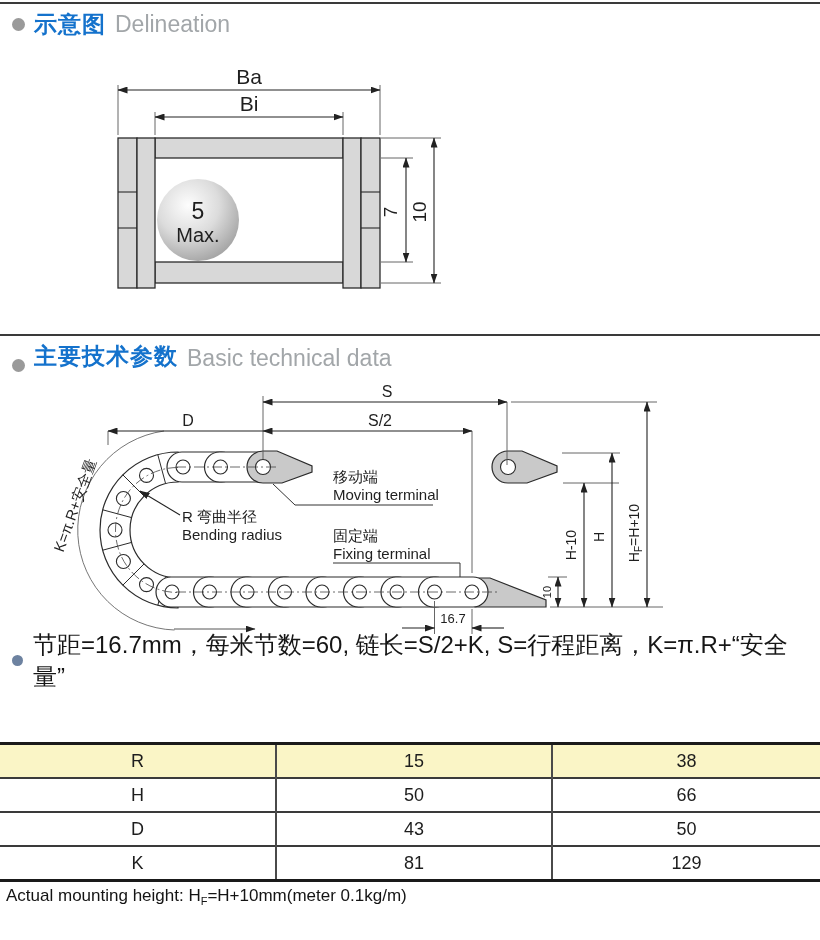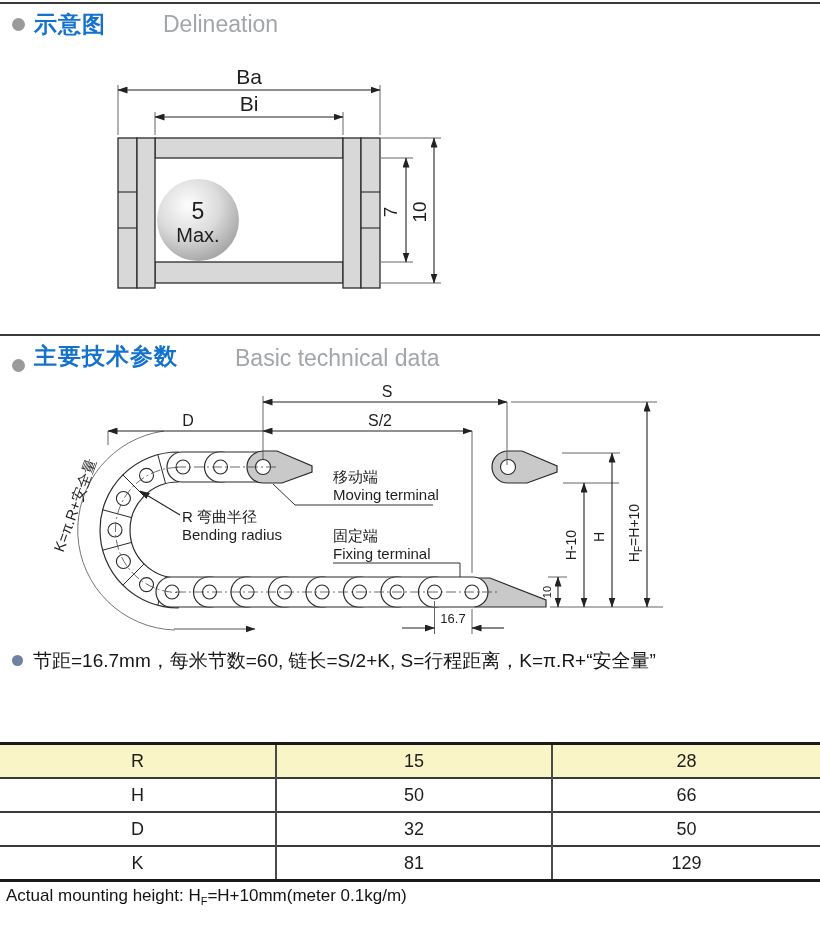--- a/index.html
+++ b/index.html
@@ -4,24 +4,24 @@
 <style>
   html,body{margin:0;padding:0;background:#fff;}
   .page{
     position:relative;width:820px;height:940px;background:#ffffff;overflow:hidden;
     font-family:"Liberation Sans","DejaVu Sans",sans-serif;color:#1c1c1c;
   }
   .hr{position:absolute;left:0;width:820px;height:2px;background:#3a3a3a;}
   .section-header{position:absolute;left:12px;display:flex;align-items:center;gap:9px;}
   .section-header .dot{width:13px;height:13px;border-radius:50%;background:#9a9a9a;flex:0 0 auto;}
   .section-header .zh{font-size:23px;font-weight:bold;color:#1472cc;letter-spacing:1px;}
-  .section-header .en{font-size:23px;color:#a2a6a9;margin-left:48px;}
+  .section-header .en{font-size:23px;color:#a2a6a9;}
   svg text{font-family:"Liberation Sans","DejaVu Sans",sans-serif;fill:#1f1f1f;}
   .notes{position:absolute;left:12px;top:645px;width:800px;}
-  .note-row{display:flex;align-items:center;gap:10px;height:31px;font-size:19px;color:#161616;}
+  .note-row{display:flex;align-items:center;gap:10px;height:31px;font-size:24px;color:#161616;}
   .note-row .ndot{width:11px;height:11px;border-radius:50%;background:#6d82a0;flex:0 0 auto;}
   table.spec{position:absolute;left:0;top:742px;width:820px;border-collapse:collapse;table-layout:fixed;
     border-top:3px solid #1a1a1a;border-bottom:3px solid #1a1a1a;}
   table.spec td{height:32px;text-align:center;font-size:18px;color:#1d1d1d;
     border-top:2px solid #3a3a3a;padding:0;}
   table.spec tr:first-child td{border-top:none;}
   table.spec td+td{border-left:2px solid #4a4a4a;}
   table.spec tr.hl td{background:#faf5c6;}
   .footer{position:absolute;left:6px;top:884px;font-size:17px;color:#141414;line-height:23px;}
   .footer sub{font-size:11px;}
@@ -220,30 +220,30 @@
   <table class="spec">
     <colgroup>
         <col style="width:276px">
         <col style="width:276px">
         <col style="width:268px">
       </colgroup>
     <tbody>
         <tr class="hl">
       <td>R</td>
       <td>15</td>
-      <td>28</td>
+      <td>38</td>
     </tr>
     <tr>
       <td>H</td>
       <td>50</td>
       <td>66</td>
     </tr>
     <tr>
       <td>D</td>
-      <td>32</td>
+      <td>43</td>
       <td>50</td>
     </tr>
     <tr>
       <td>K</td>
       <td>81</td>
       <td>129</td>
     </tr>
   </tbody>
     </table>
 

